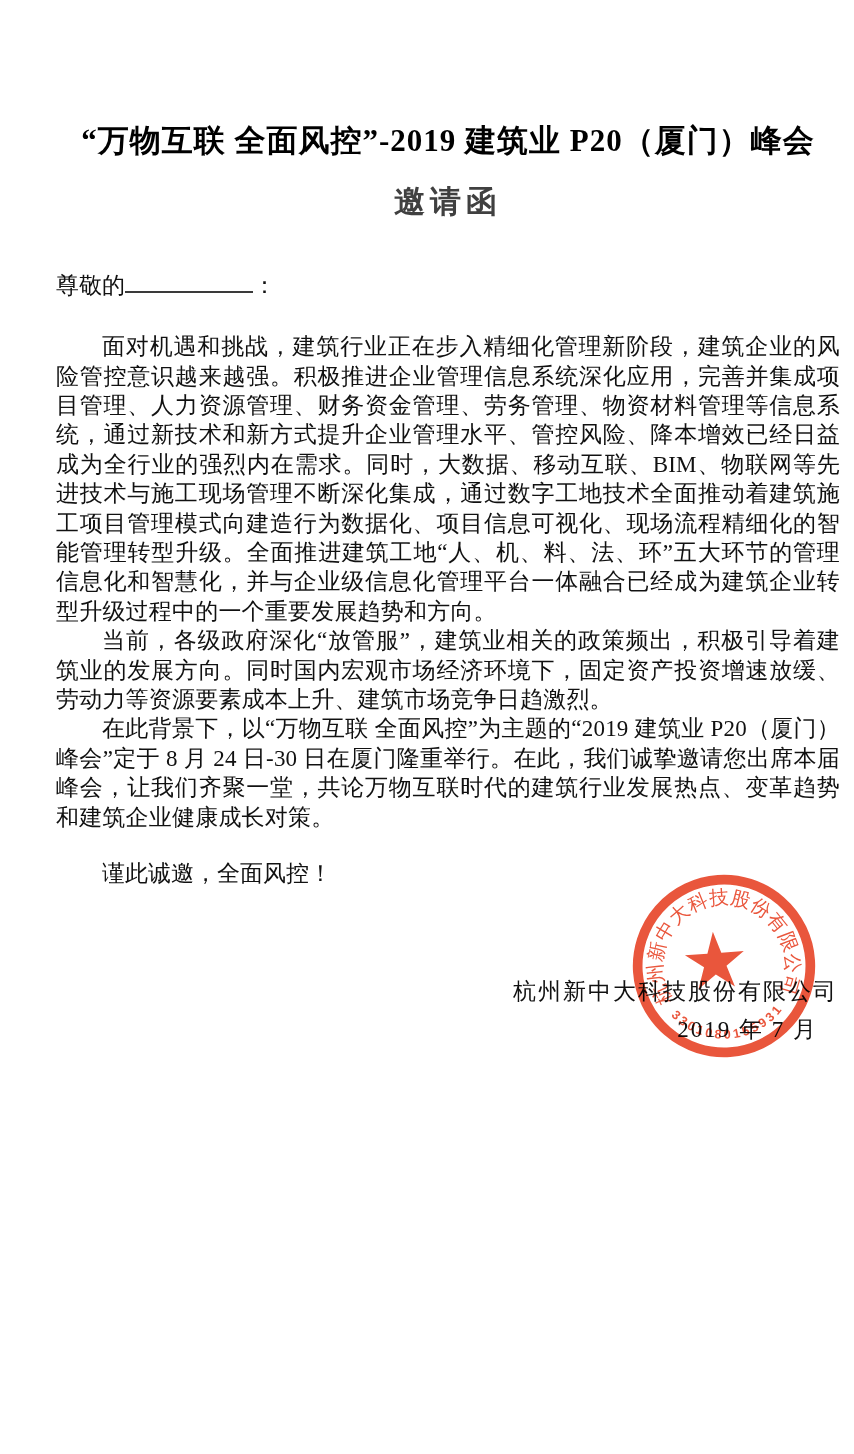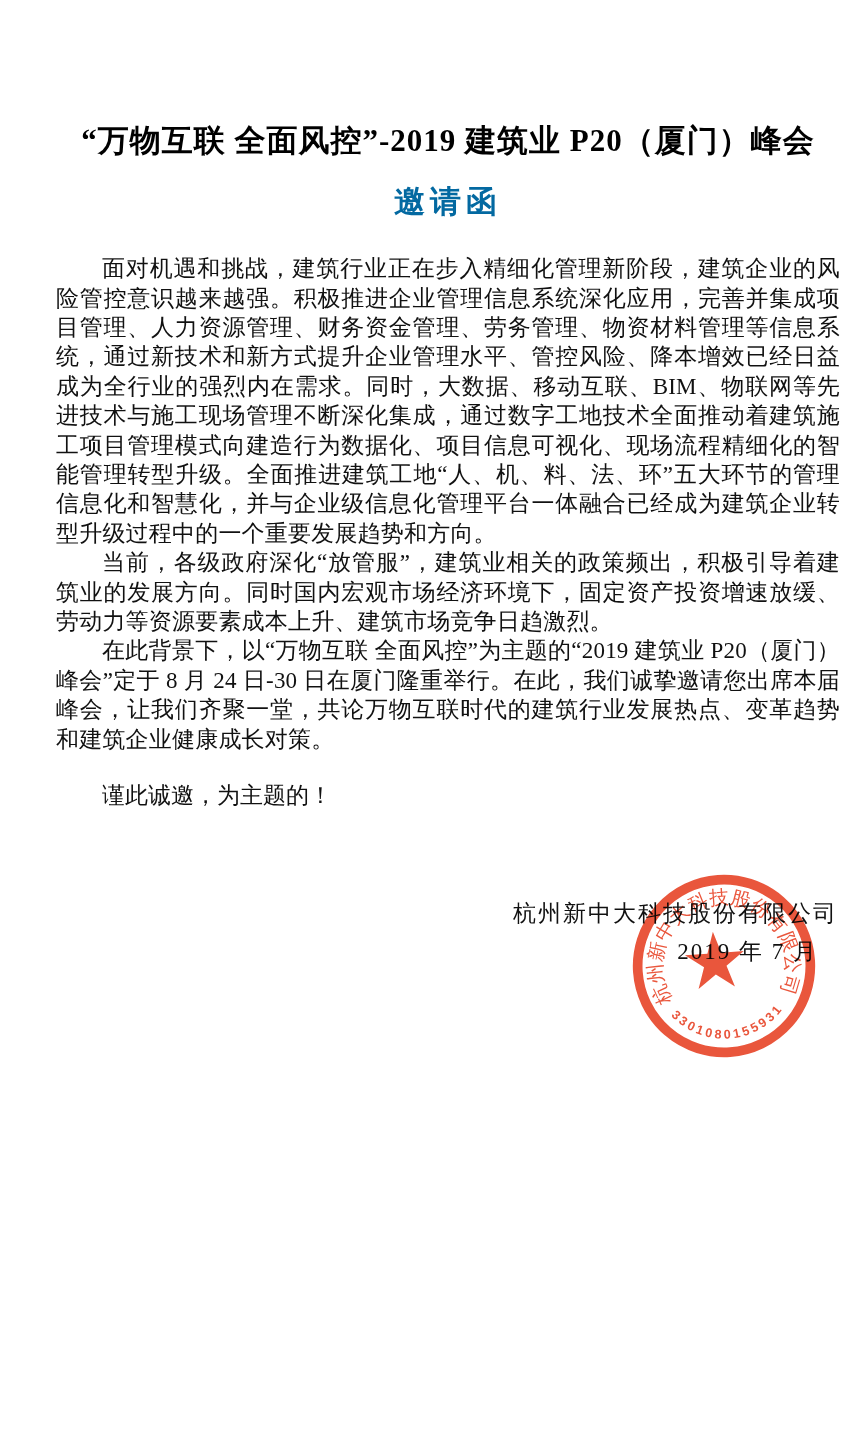--- a/index.html
+++ b/index.html
@@ -24,21 +24,21 @@
     line-height: 1.2;
     letter-spacing: 1px;
     color: #000;
   }
   .doc-subtitle {
     margin-top: 22px;
     text-align: center;
     font-size: 31px;
     font-weight: bold;
     letter-spacing: 5px;
-    color: #0369a1;
+    color: #404040;
   }
   .salutation {
     margin-top: 46px;
     font-size: 23px;
     line-height: 30px;
   }
   .salutation .blank {
     display: inline-block;
     width: 128px;
     height: 24px;
@@ -91,28 +91,31 @@
 </style>
 </head>
 <body>
 
 <div class="page">
 
   <h1 class="doc-title">“万物互联 全面风控”-2019 建筑业 P20（厦门）峰会</h1>
 
   <h2 class="doc-subtitle">邀请函</h2>
 
+  <div class="salutation">
+    <span>尊敬的</span><span class="blank"></span><span>：</span>
+  </div>
 
   <div class="body-block">
     <p class="body-para">面对机遇和挑战，建筑行业正在步入精细化管理新阶段，建筑企业的风险管控意识越来越强。积极推进企业管理信息系统深化应用，完善并集成项目管理、人力资源管理、财务资金管理、劳务管理、物资材料管理等信息系统，通过新技术和新方式提升企业管理水平、管控风险、降本增效已经日益成为全行业的强烈内在需求。同时，大数据、移动互联、BIM、物联网等先进技术与施工现场管理不断深化集成，通过数字工地技术全面推动着建筑施工项目管理模式向建造行为数据化、项目信息可视化、现场流程精细化的智能管理转型升级。全面推进建筑工地“人、机、料、法、环”五大环节的管理信息化和智慧化，并与企业级信息化管理平台一体融合已经成为建筑企业转型升级过程中的一个重要发展趋势和方向。</p>
     <p class="body-para">当前，各级政府深化“放管服”，建筑业相关的政策频出，积极引导着建筑业的发展方向。同时国内宏观市场经济环境下，固定资产投资增速放缓、劳动力等资源要素成本上升、建筑市场竞争日趋激烈。</p>
     <p class="body-para">在此背景下，以“万物互联 全面风控”为主题的“2019 建筑业 P20（厦门）峰会”定于 8 月 24 日-30 日在厦门隆重举行。在此，我们诚挚邀请您出席本届峰会，让我们齐聚一堂，共论万物互联时代的建筑行业发展热点、变革趋势和建筑企业健康成长对策。</p>
   </div>
 
-  <p class="closing">谨此诚邀，为主题的！</p>
+  <p class="closing">谨此诚邀，全面风控！</p>
 
   <div class="signature">
     <div class="company">杭州新中大科技股份有限公司</div>
     <div class="date">2019 年 7 月</div>
   </div>
 
   <div class="seal">
     <svg viewBox="0 0 200 200" xmlns="http://www.w3.org/2000/svg">
       <defs>
         <path id="arcTop" d="M 43.5 130 A 64 64 0 1 1 156.5 130" fill="none"></path>

